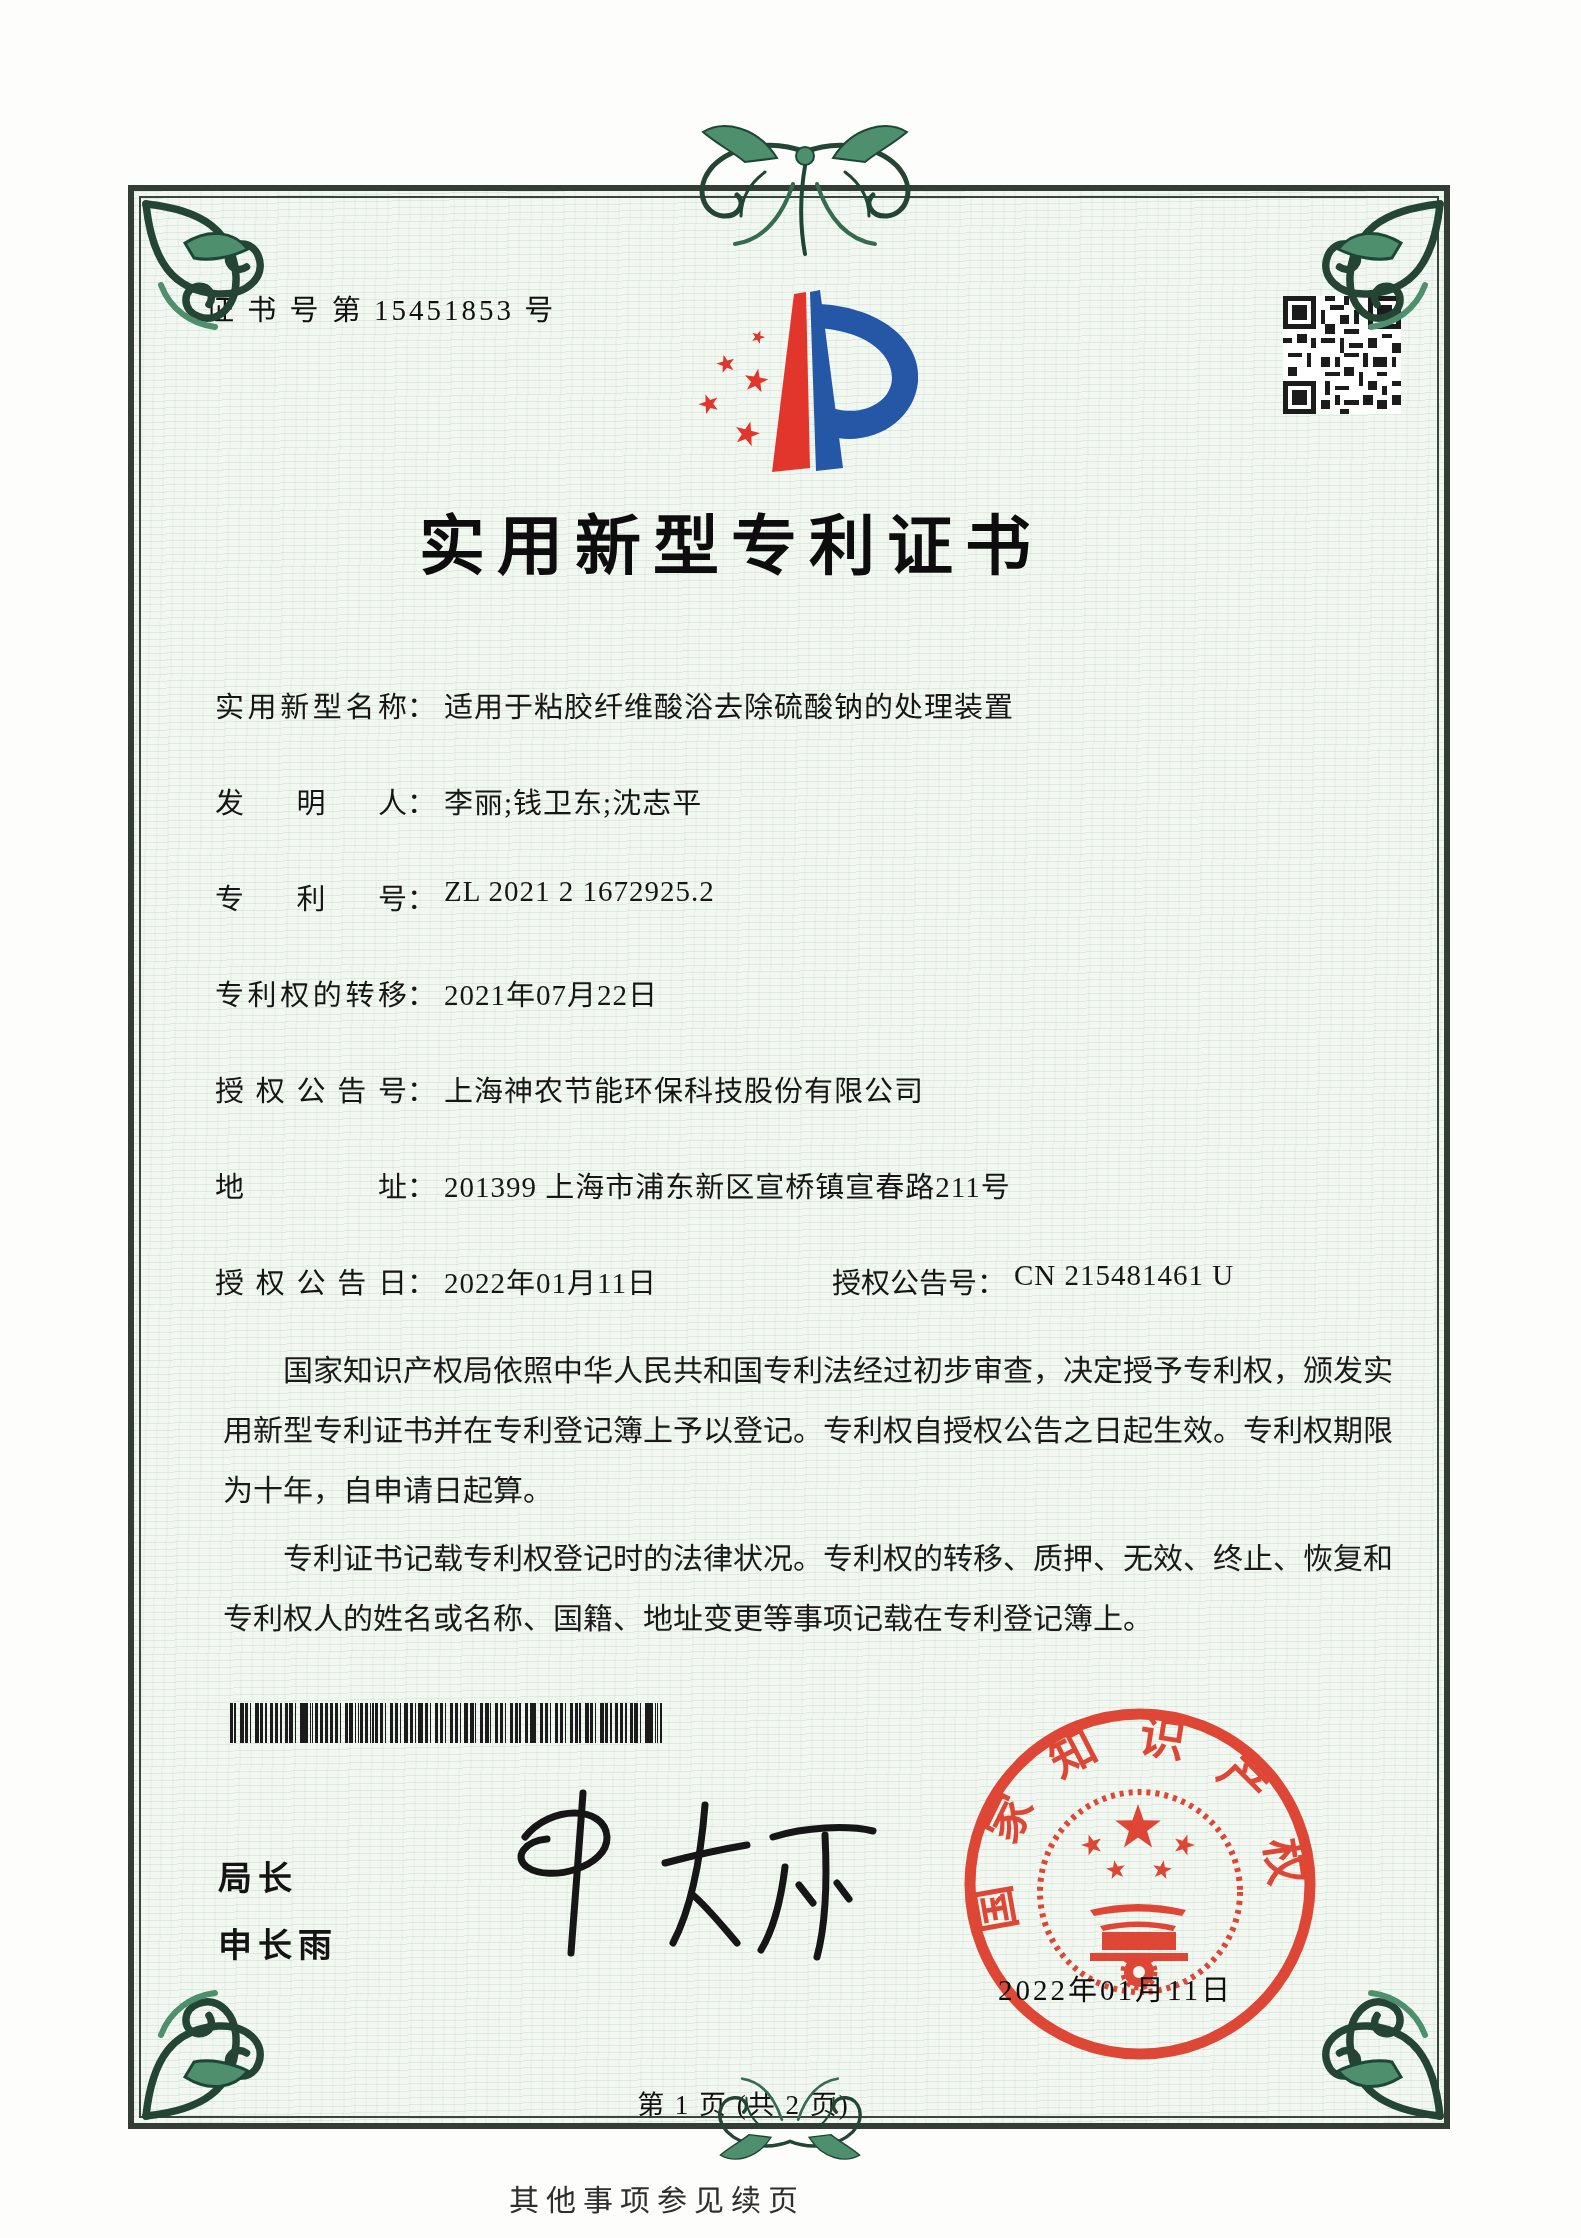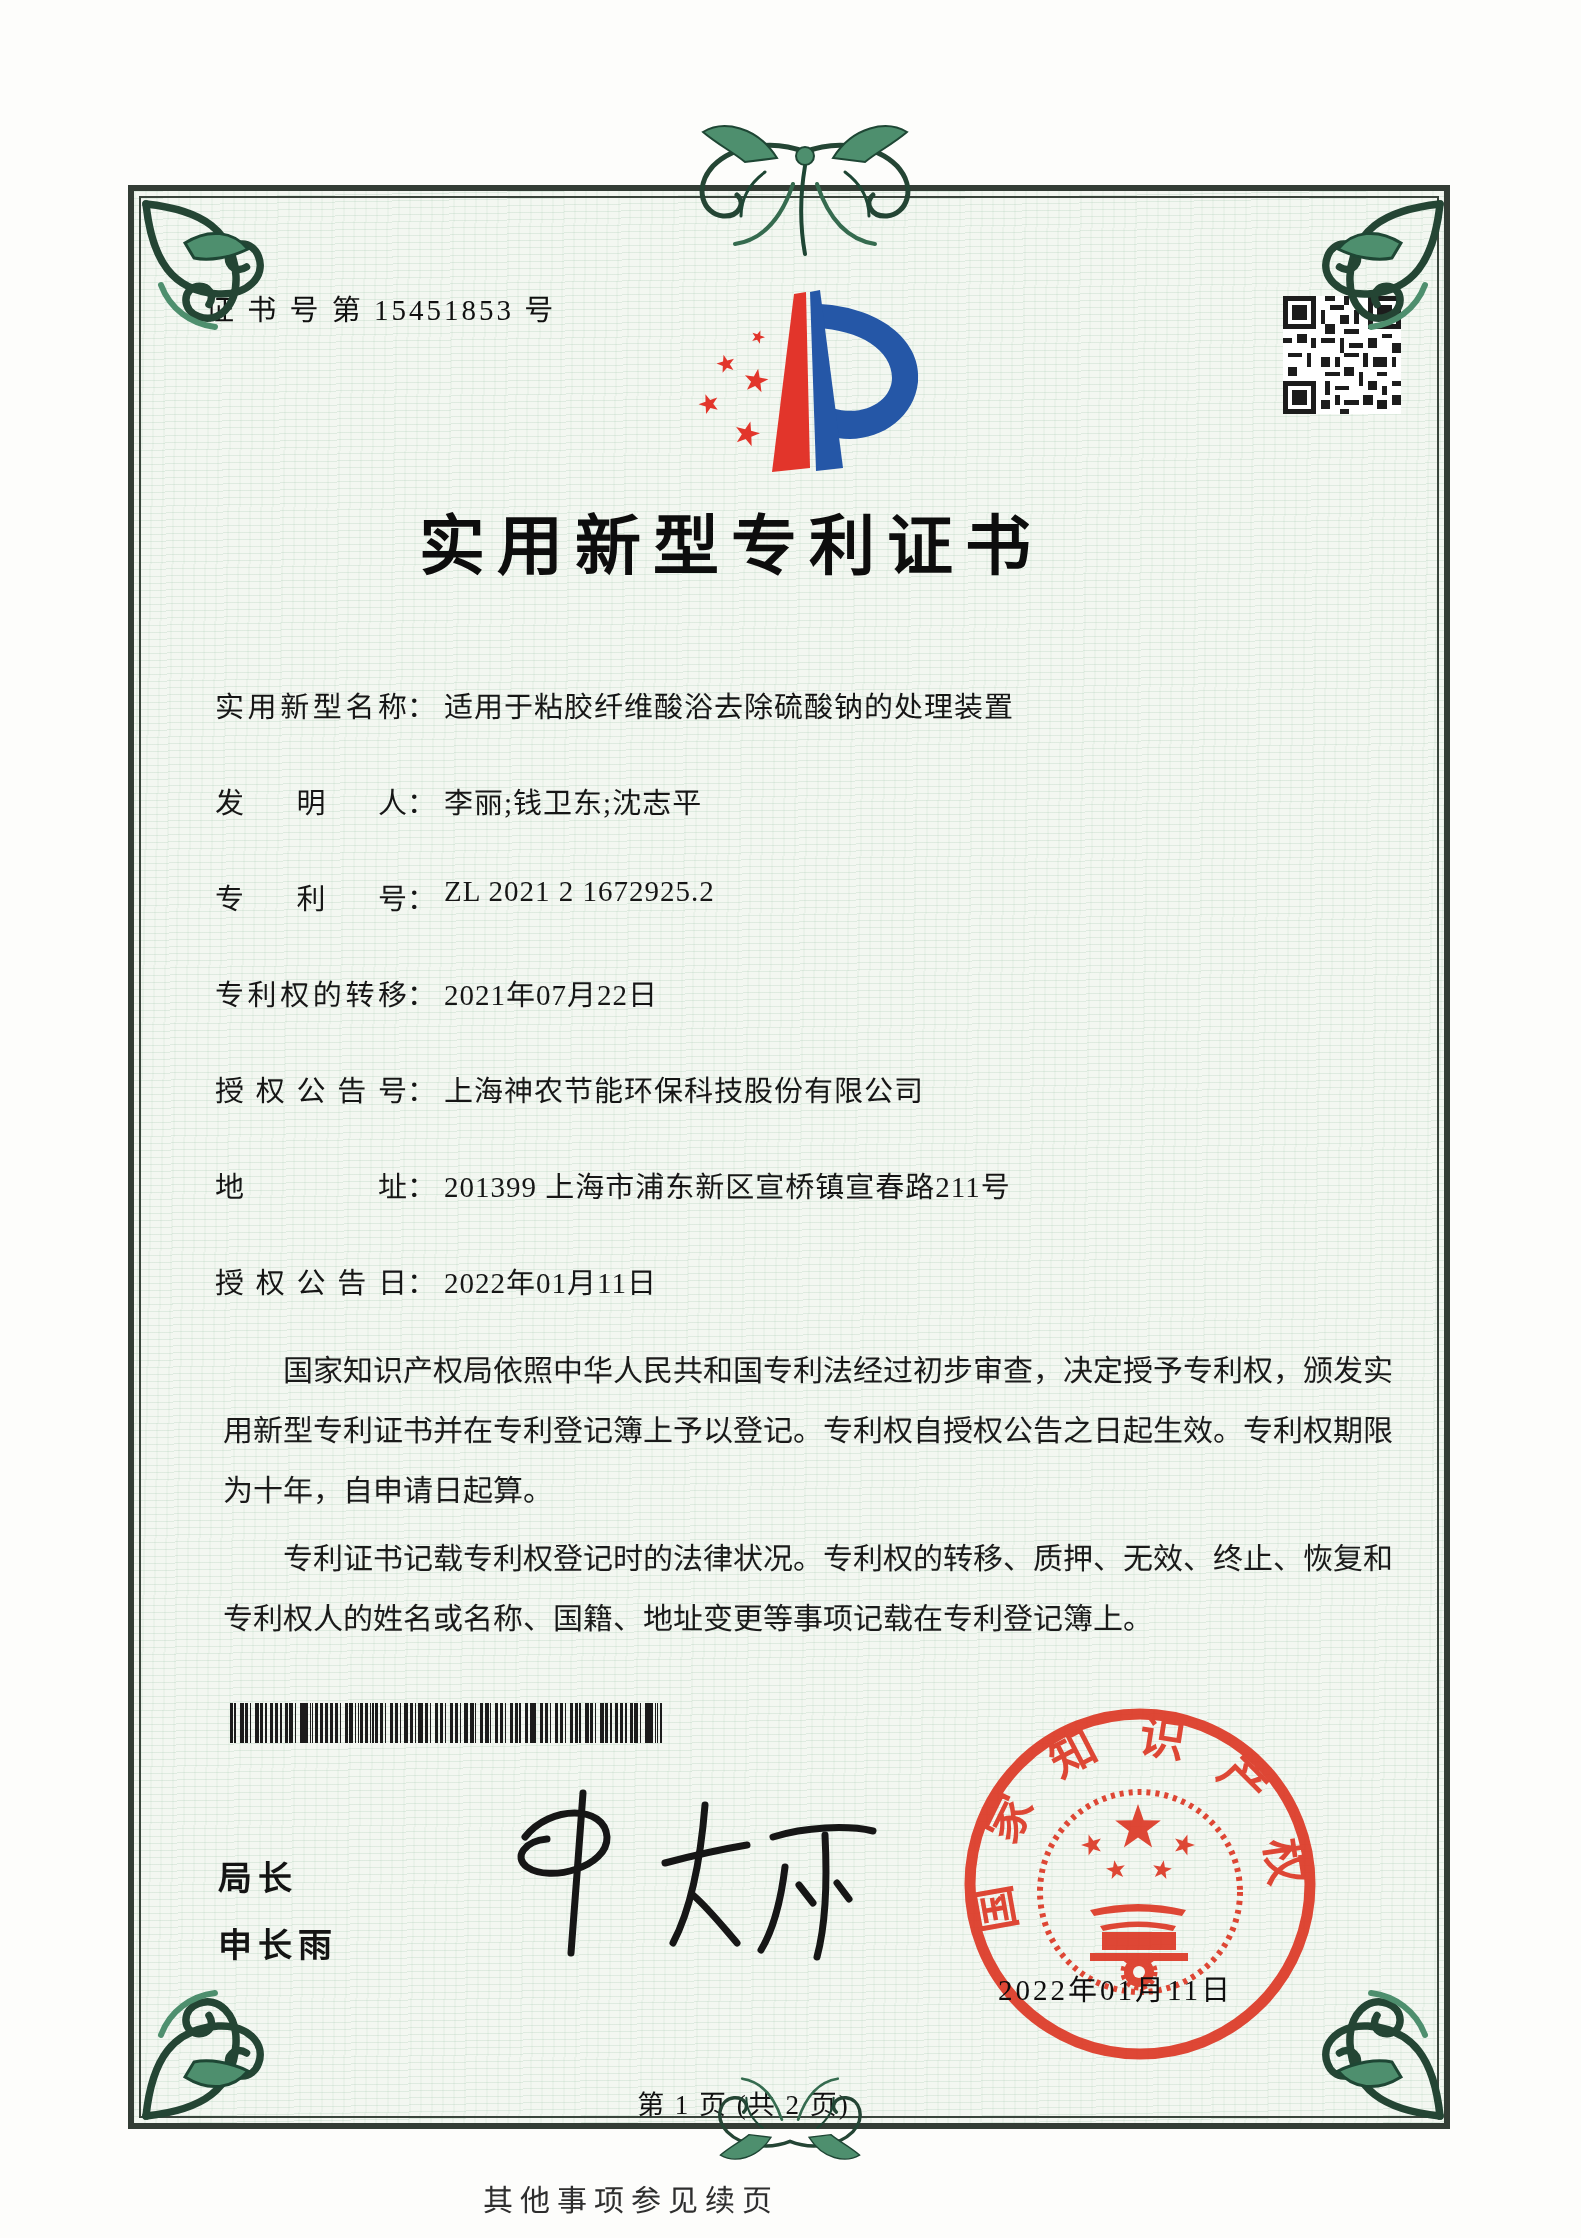--- a/index.html
+++ b/index.html
@@ -35,21 +35,21 @@
   
   .barcode{
     left:230px;top:1703px;width:432px;height:40px;
     background:
       repeating-linear-gradient(90deg,#1b1b1b 0 3px,rgba(0,0,0,0) 3px 5px,#1b1b1b 5px 6px,rgba(0,0,0,0) 6px 10px,#1b1b1b 10px 13px,rgba(0,0,0,0) 13px 15px),
       repeating-linear-gradient(90deg,rgba(0,0,0,0) 0 4px,#1b1b1b 4px 6px,rgba(0,0,0,0) 6px 13px,#1b1b1b 13px 14px,rgba(0,0,0,0) 14px 23px);
   }
   .official{left:218px;font-size:34px;font-weight:bold;font-family:"Liberation Sans","DejaVu Sans",sans-serif;color:#141414;letter-spacing:6px;margin-top:8px;}
   .seal-date{left:998px;top:1966px;width:280px;font-size:29px;letter-spacing:3px;color:#0e0e0e;z-index:6;}
   .footer-page{left:128px;top:2083px;width:1231px;text-align:center;font-size:27px;letter-spacing:2px;color:#111;}
-  .footer-note{left:0;top:2176px;width:1262px;text-align:center;font-size:30px;letter-spacing:7px;color:#2e2e2e;}
+  .footer-note{left:0;top:2176px;width:1262px;text-align:center;font-size:30px;letter-spacing:7px;color:#2e2e2e;padding-left:26px;}
   svg{display:block;}
 </style>
 </head>
 <body>
 
 <svg width="0" height="0" aria-hidden="true">
   <defs>
     <path id="star" d="M0,-10 L2.35,-3.24 L9.51,-3.09 L3.8,1.24 L5.88,8.09 L0,4 L-5.88,8.09 L-3.8,1.24 L-9.51,-3.09 L-2.35,-3.24 Z"></path>
     <g id="corner-flourish">
       <path d="M4,4 C42,8 62,22 64,52 C65,72 52,84 39,79 C28,75 28,61 38,59 C46,58 50,65 46,71" fill="none" stroke="#244534" stroke-width="5" stroke-linecap="round"></path>
@@ -177,20 +177,23 @@
   <span class="flabel">专利权的转移</span><span class="fcolon">：</span><span class="fvalue">2021年07月22日</span>
 </div>
 <div class="abs frow" style="top:1067px">
   <span class="flabel">授权公告号</span><span class="fcolon">：</span><span class="fvalue">上海神农节能环保科技股份有限公司</span>
 </div>
 <div class="abs frow" style="top:1163px">
   <span class="flabel">地址</span><span class="fcolon">：</span><span class="fvalue">201399 上海市浦东新区宣桥镇宣春路211号</span>
 </div>
 <div class="abs frow" style="top:1259px">
   <span class="flabel">授权公告日</span><span class="fcolon">：</span><span class="fvalue">2022年01月11日</span>
+  <span class="grant2">
+    <span>授权公告号</span><span>：</span><span class="fvalue">CN 215481461 U</span>
+  </span>
 </div>
 
 <div class="abs paras">
   <p>国家知识产权局依照中华人民共和国专利法经过初步审查，决定授予专利权，颁发实用新型专利证书并在专利登记簿上予以登记。专利权自授权公告之日起生效。专利权期限为十年，自申请日起算。</p>
   <p>专利证书记载专利权登记时的法律状况。专利权的转移、质押、无效、终止、恢复和专利权人的姓名或名称、国籍、地址变更等事项记载在专利登记簿上。</p>
 </div>
 
 <div class="abs barcode"></div>
 
 <div class="abs official" style="top:1843px">局长</div>

